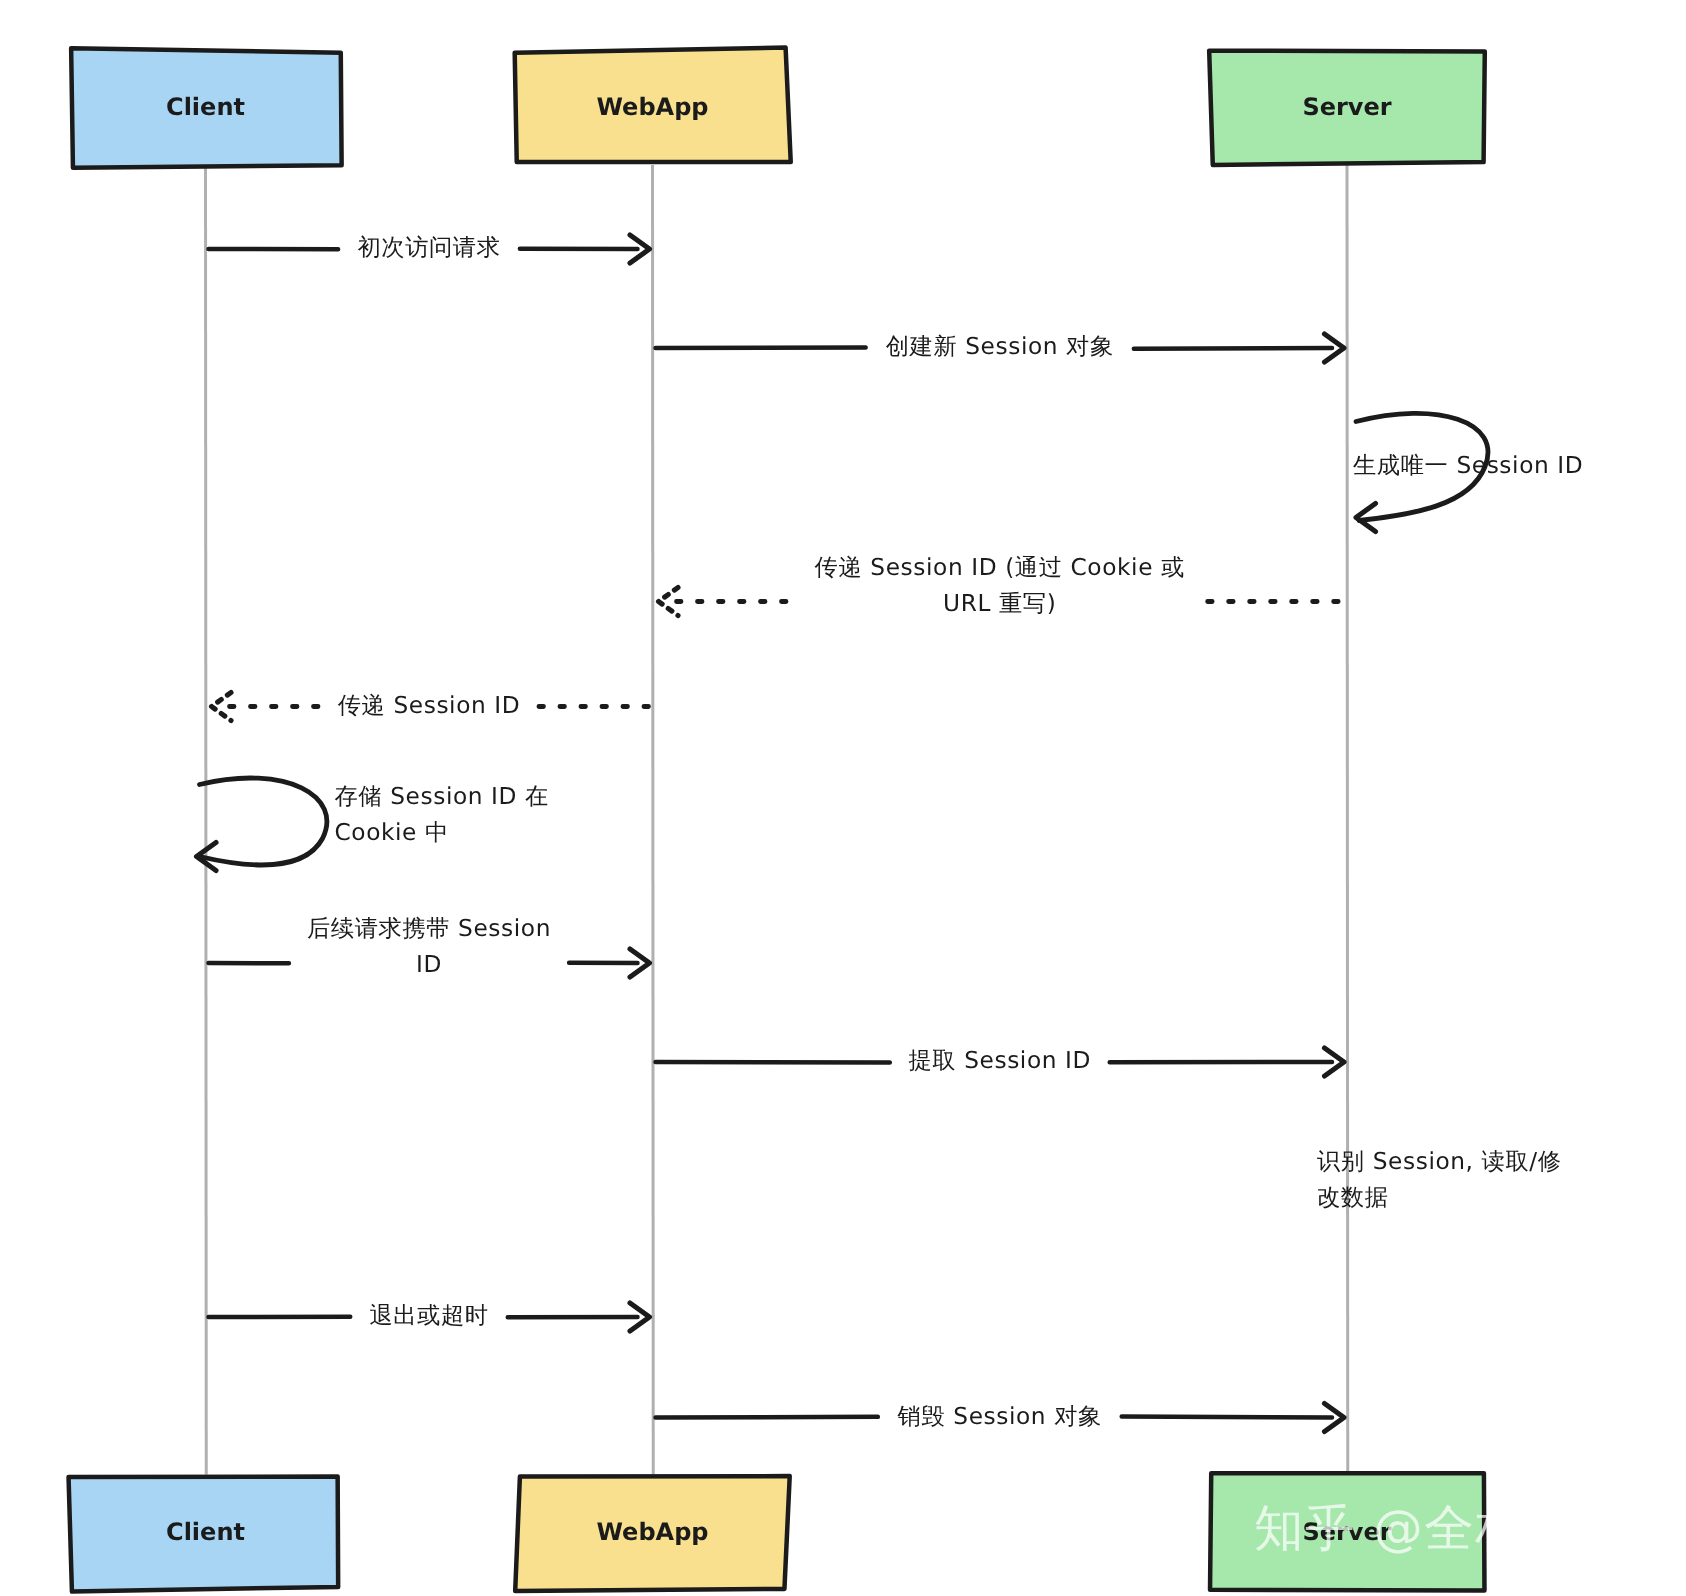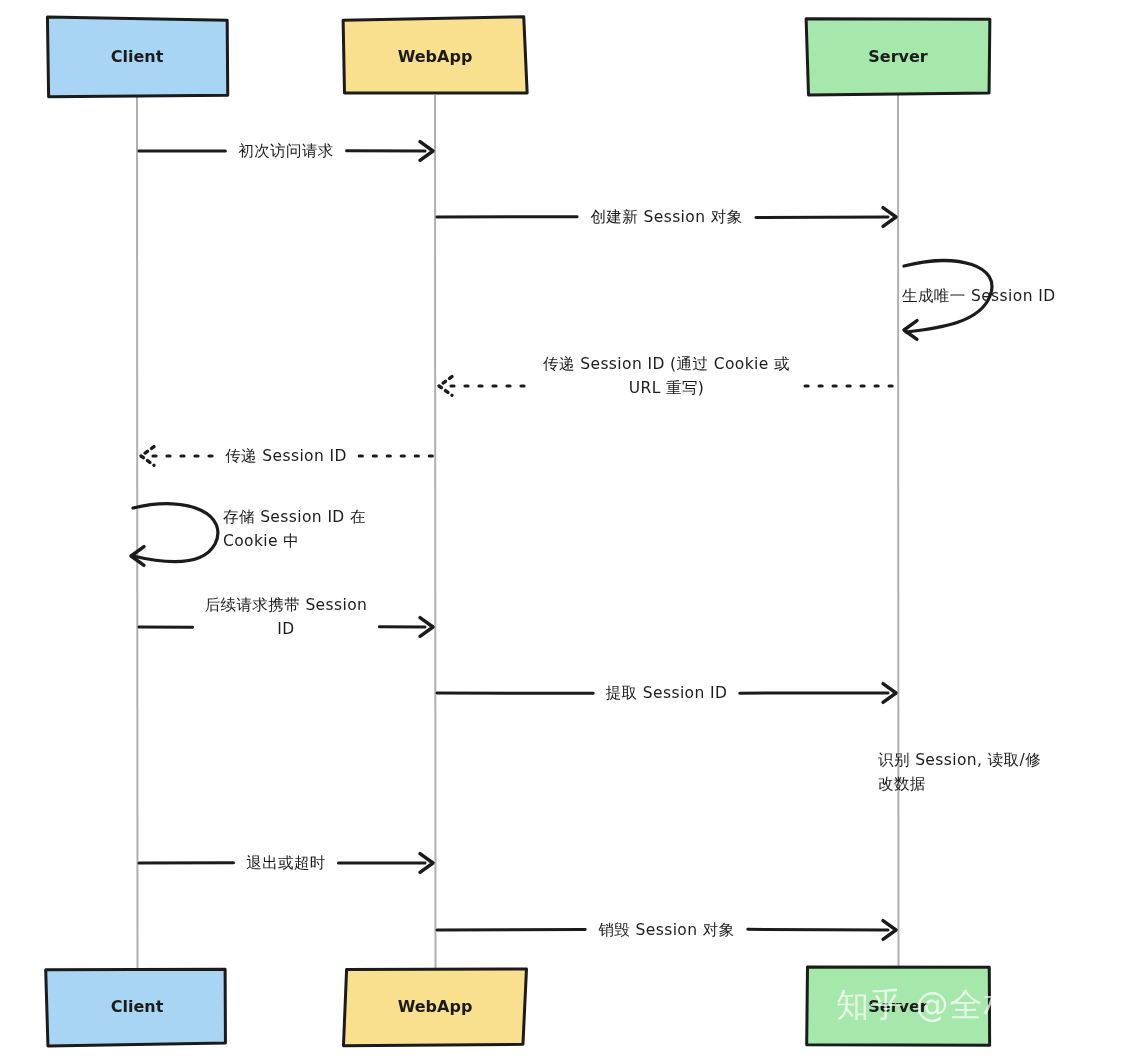--- a/index.html
+++ b/index.html
@@ -9,21 +9,21 @@
   }
   body {
     width: 1124px;
     height: 1064px;
     position: relative;
     overflow: hidden;
     font-family: "DejaVu Sans", sans-serif;
   }
   #diagram-root {
     position: absolute;
-    left: 0; top: 1px;
+    left: 0; top: 16px;
     width: 1124px;
     height: 824px;
   }
   svg#sequence-svg {
     display: block;
     width: 1124px;
     height: 1064px;
   }
   .lifeline {
     stroke: #b0b0b0;

